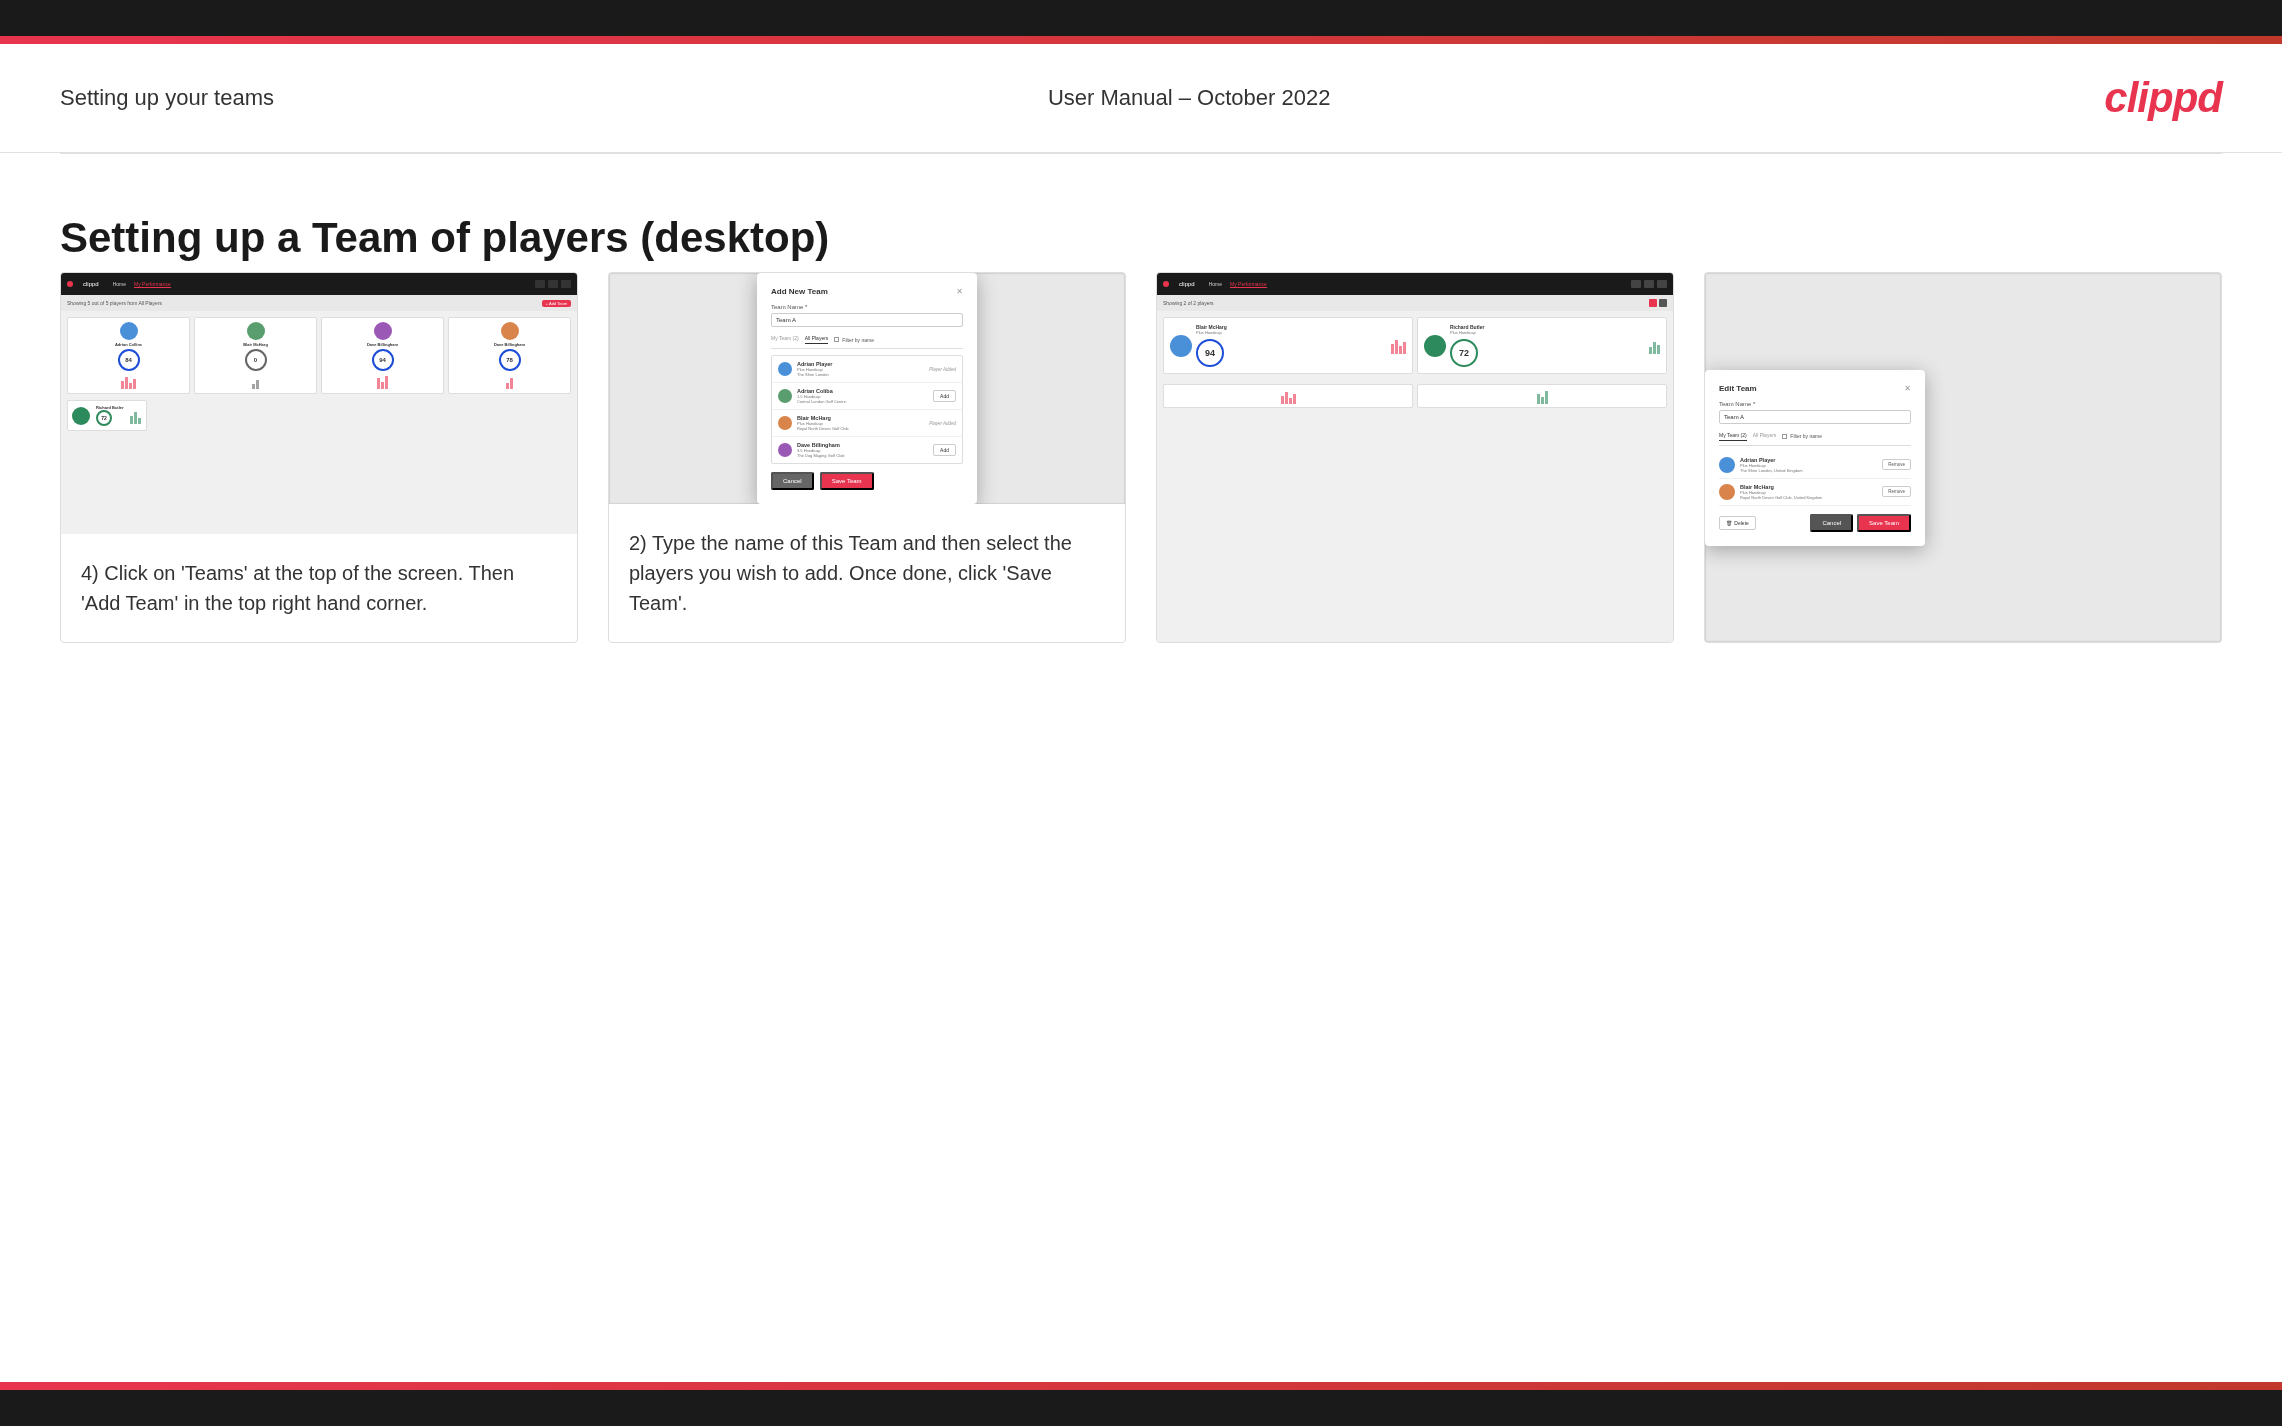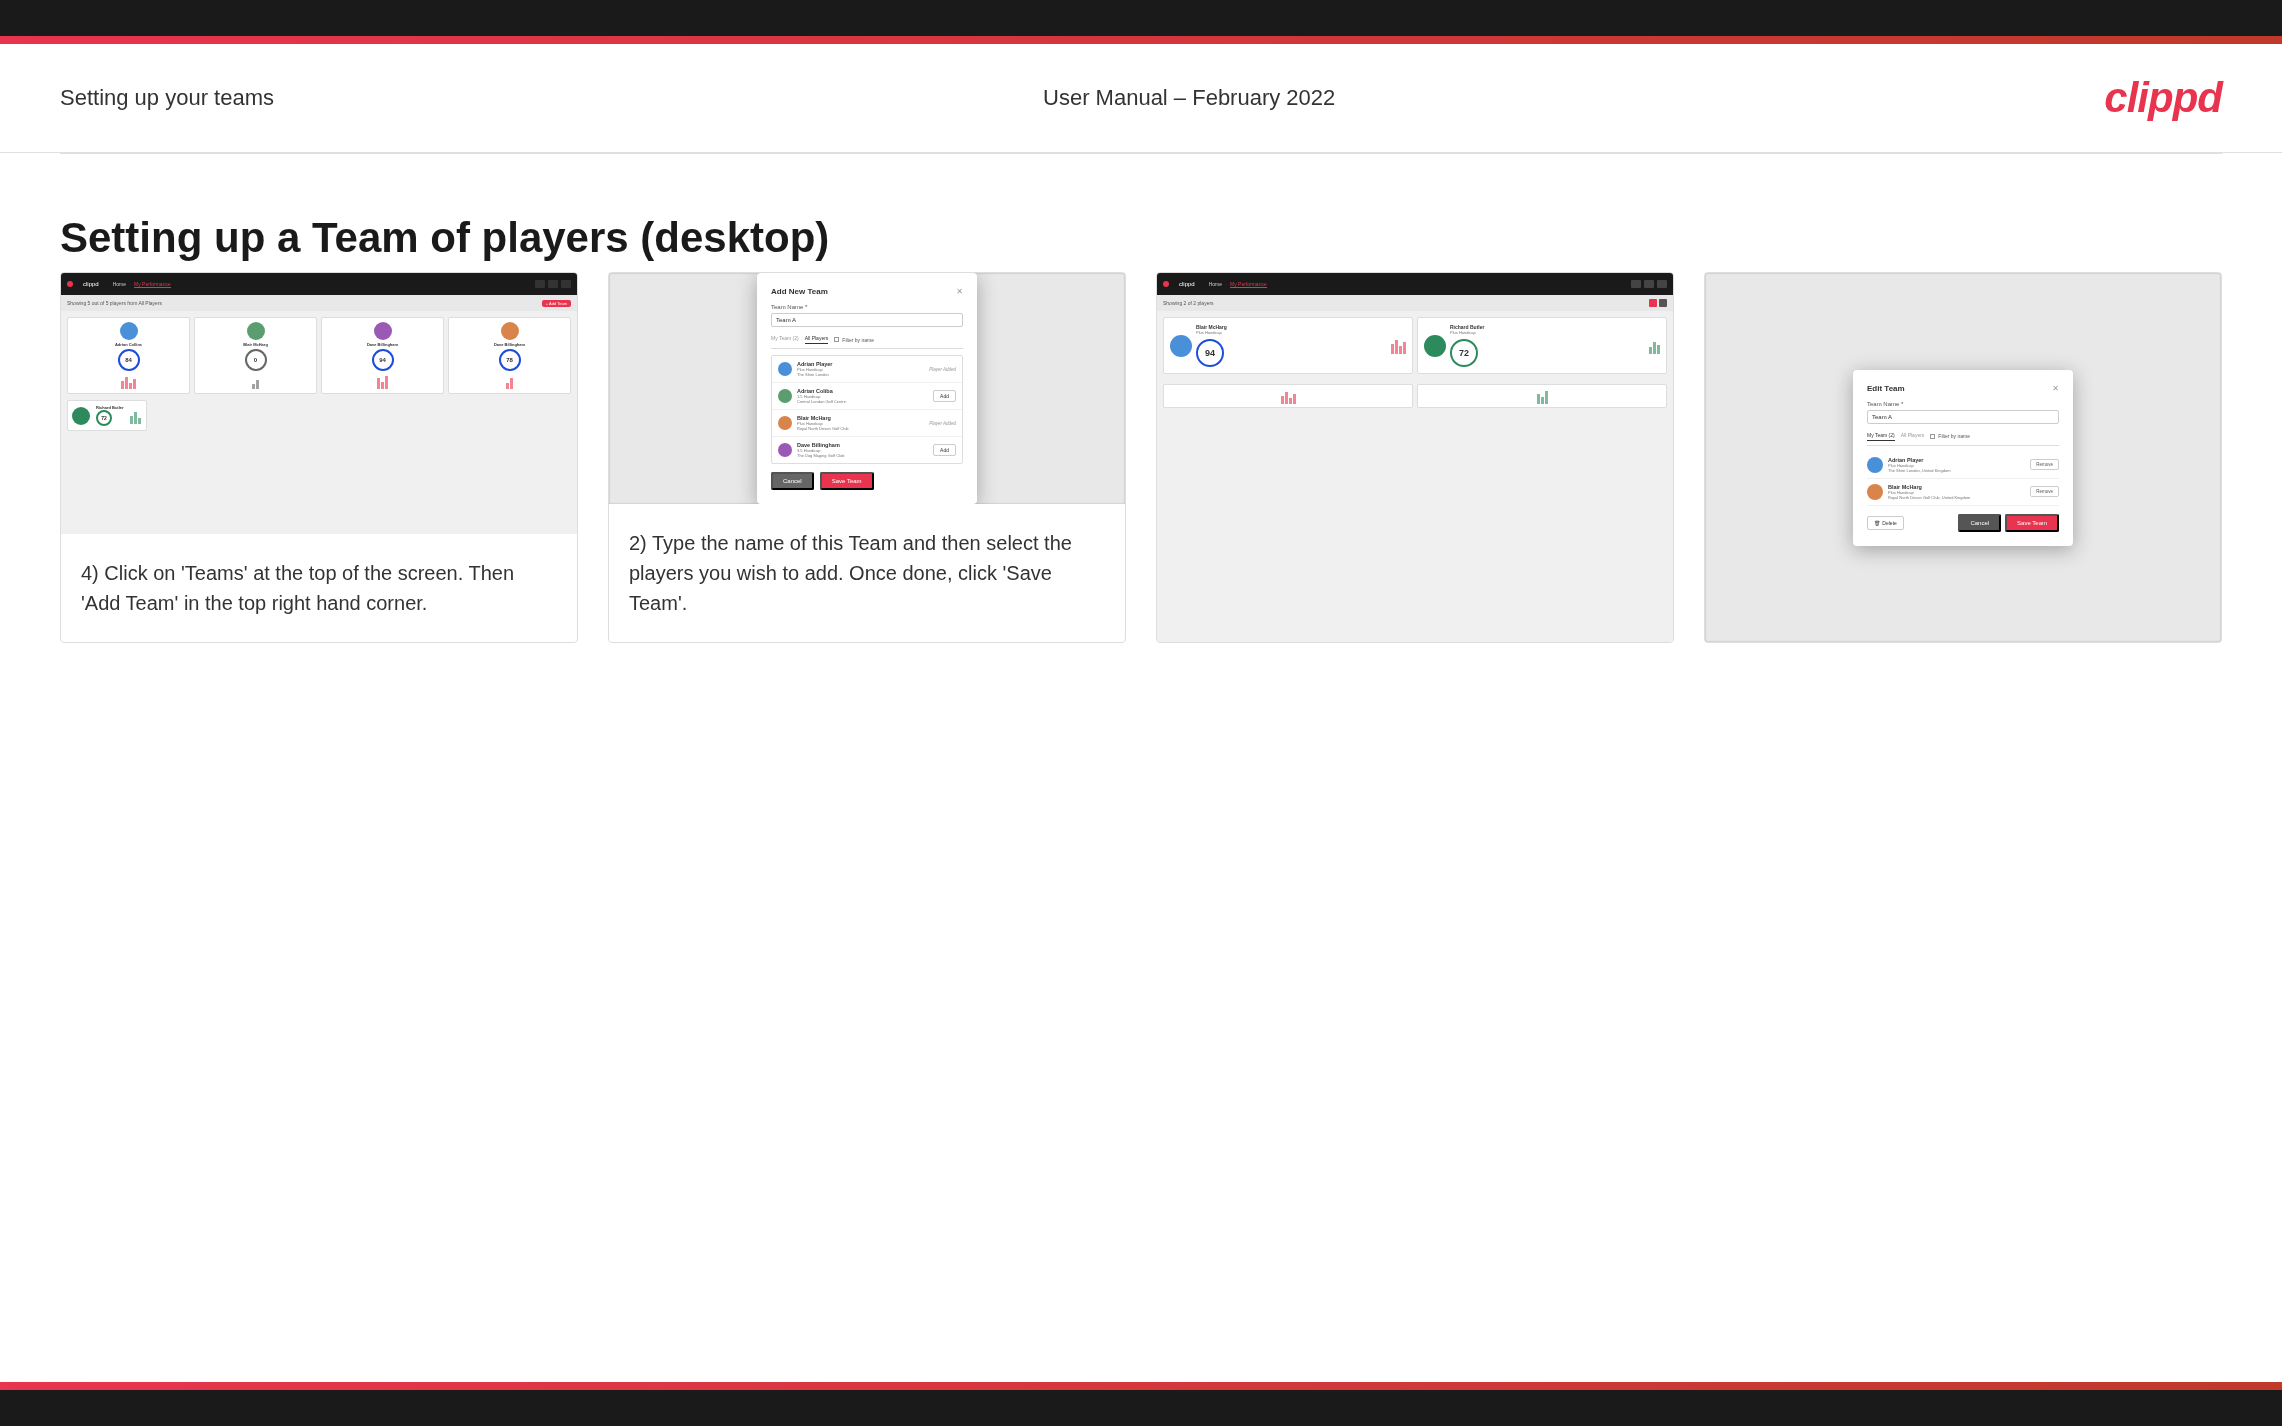--- a/index.html
+++ b/index.html
@@ -434,21 +434,21 @@
       align-items: center;
     }
 
     
     .screenshot-4 {
       background: rgba(0,0,0,0.3);
       width: 100%;
       height: 100%;
       display: flex;
       align-items: center;
-      justify-content: center;
+      justify-content: flex-start;
       position: relative;
     }
 
     .mock-edit-modal {
       background: #fff;
       border-radius: 4px;
       padding: 14px;
       width: 220px;
       box-shadow: 0 4px 20px rgba(0,0,0,0.3);
       position: relative;
@@ -520,21 +520,21 @@
   </style>
 </head>
 <body>
 
 <div class="top-bar"></div>
 
 <div class="accent-bar"></div>
 
 <div class="header">
   <span class="header-left">Setting up your teams</span>
-  <span class="header-center">User Manual – February 2022</span>
+  <span class="header-center">User Manual – October 2022</span>
   <span class="logo">clippd</span>
 </div>
 
 <div class="divider"></div>
 
 <div class="main-content">
   <h1 class="page-title">Setting up a Team of players (desktop)</h1>
 
   <div class="cards-row">
 

